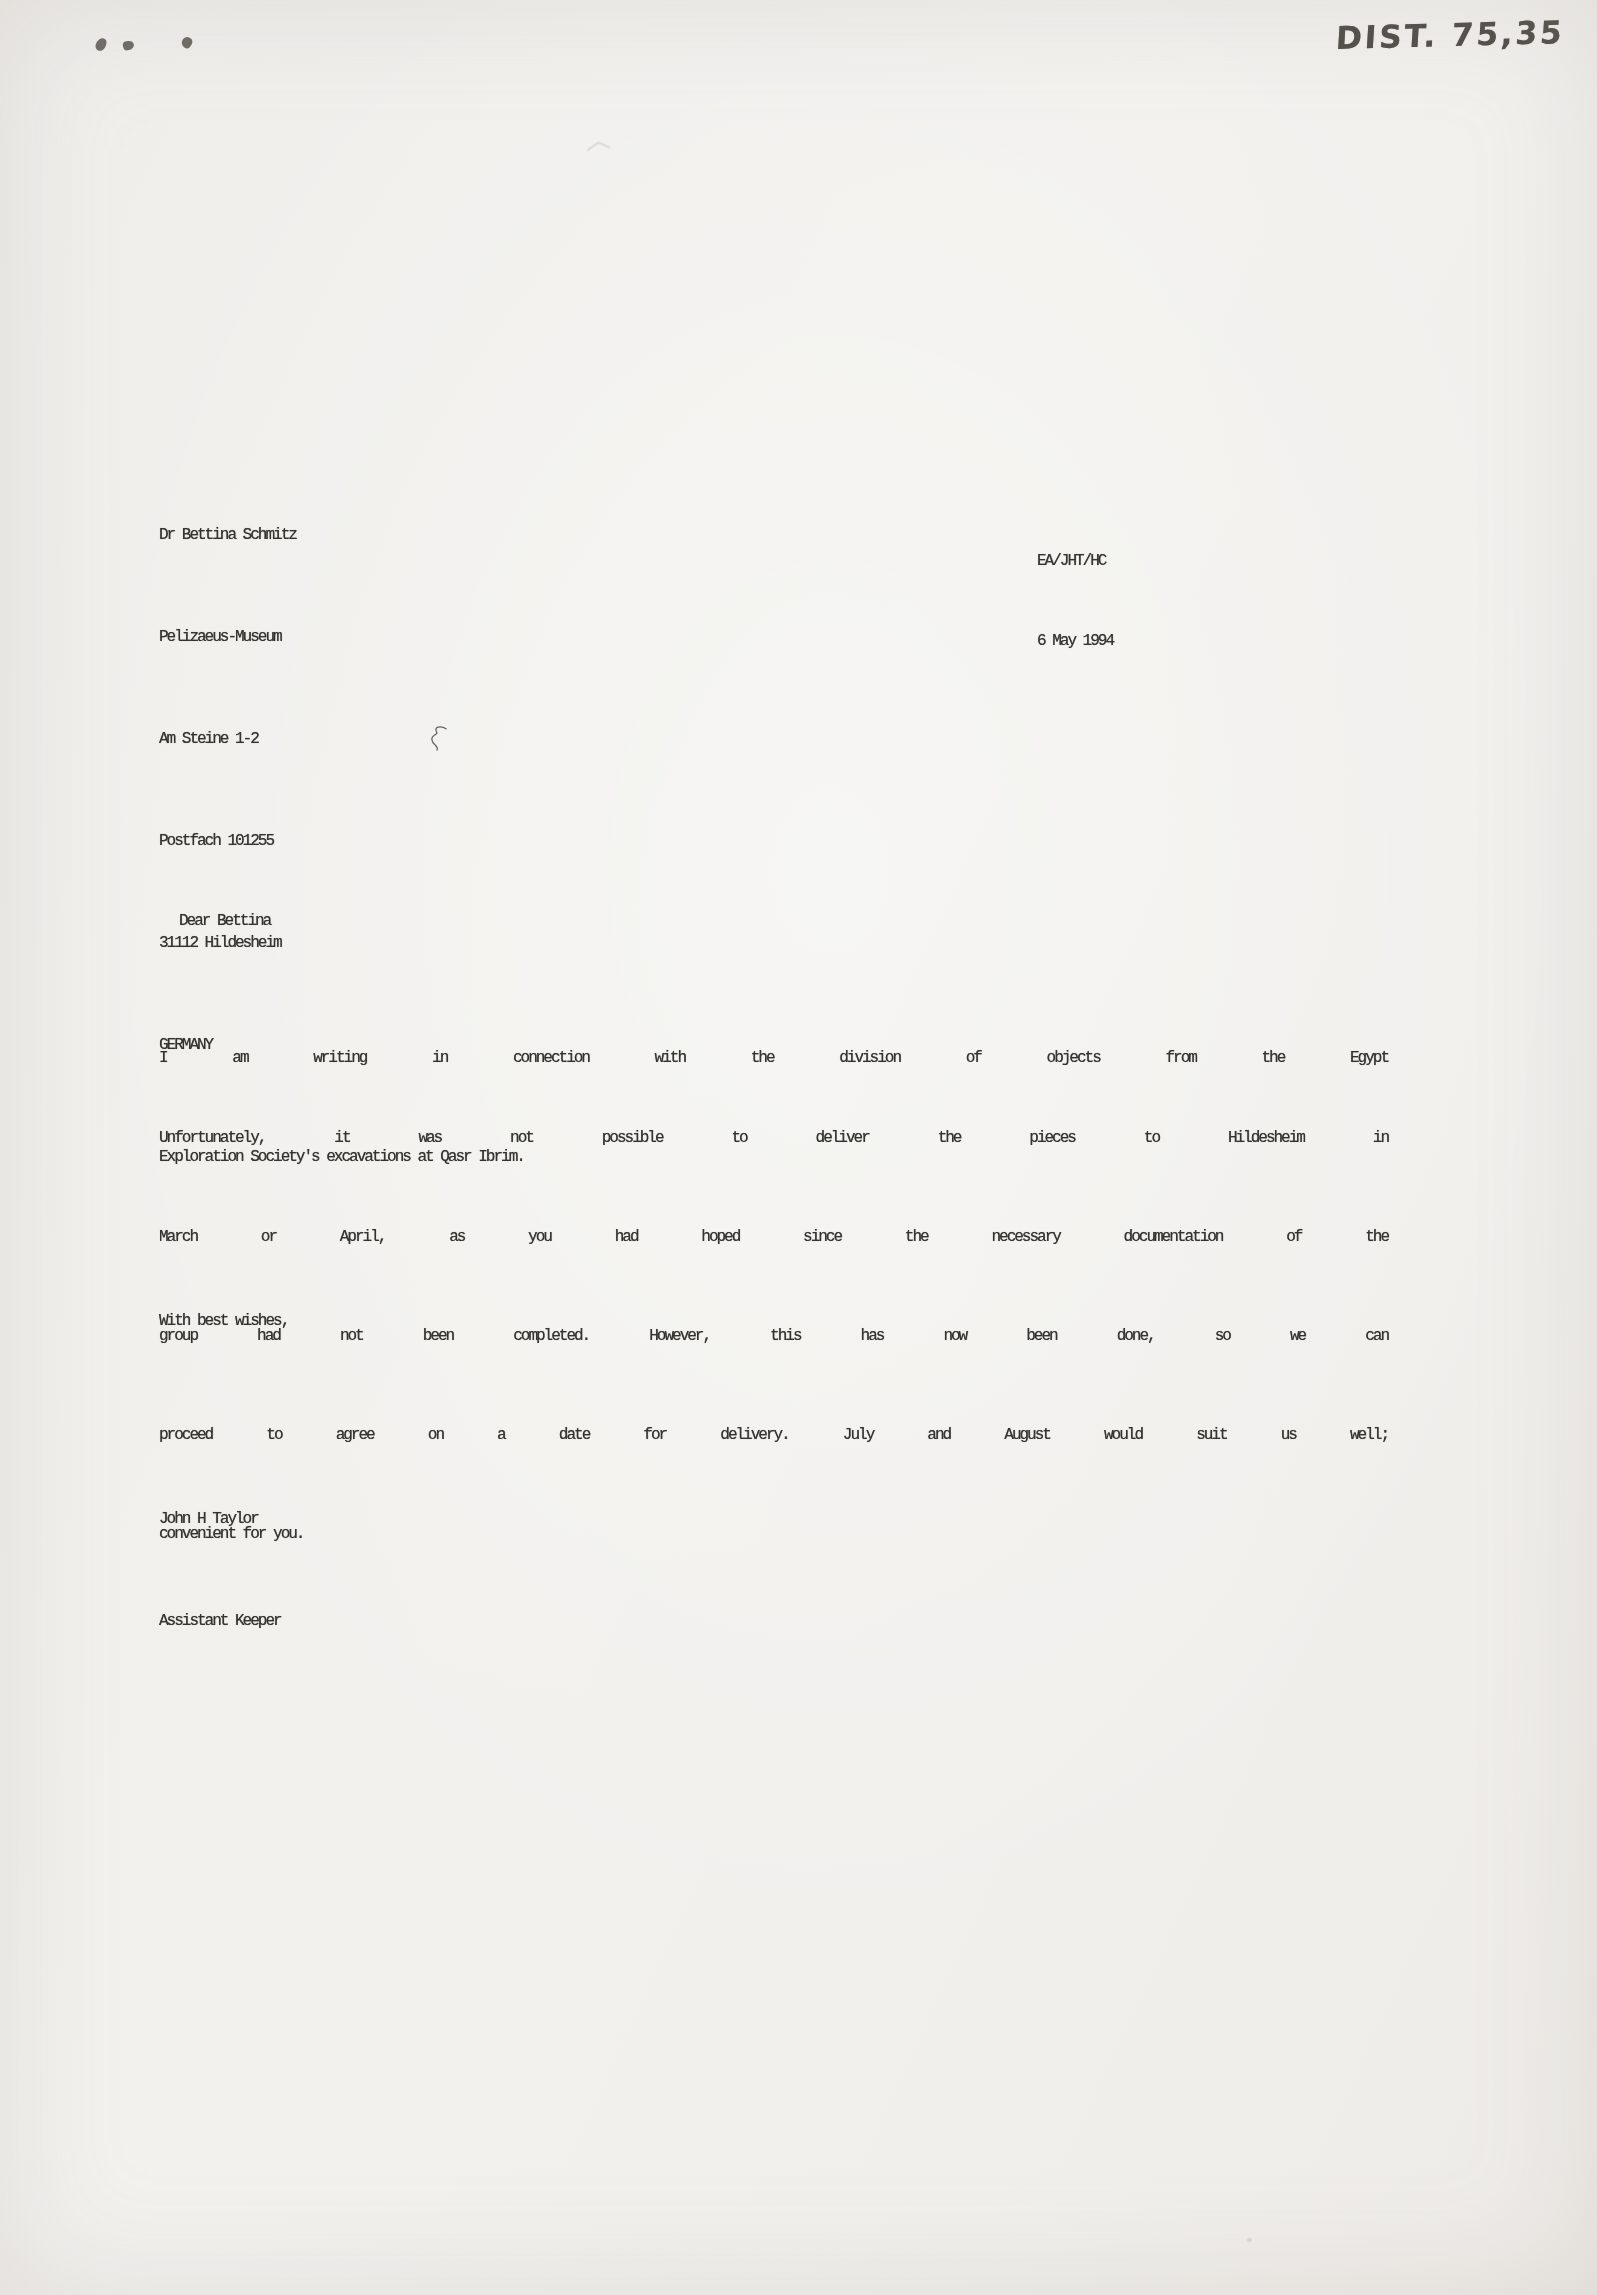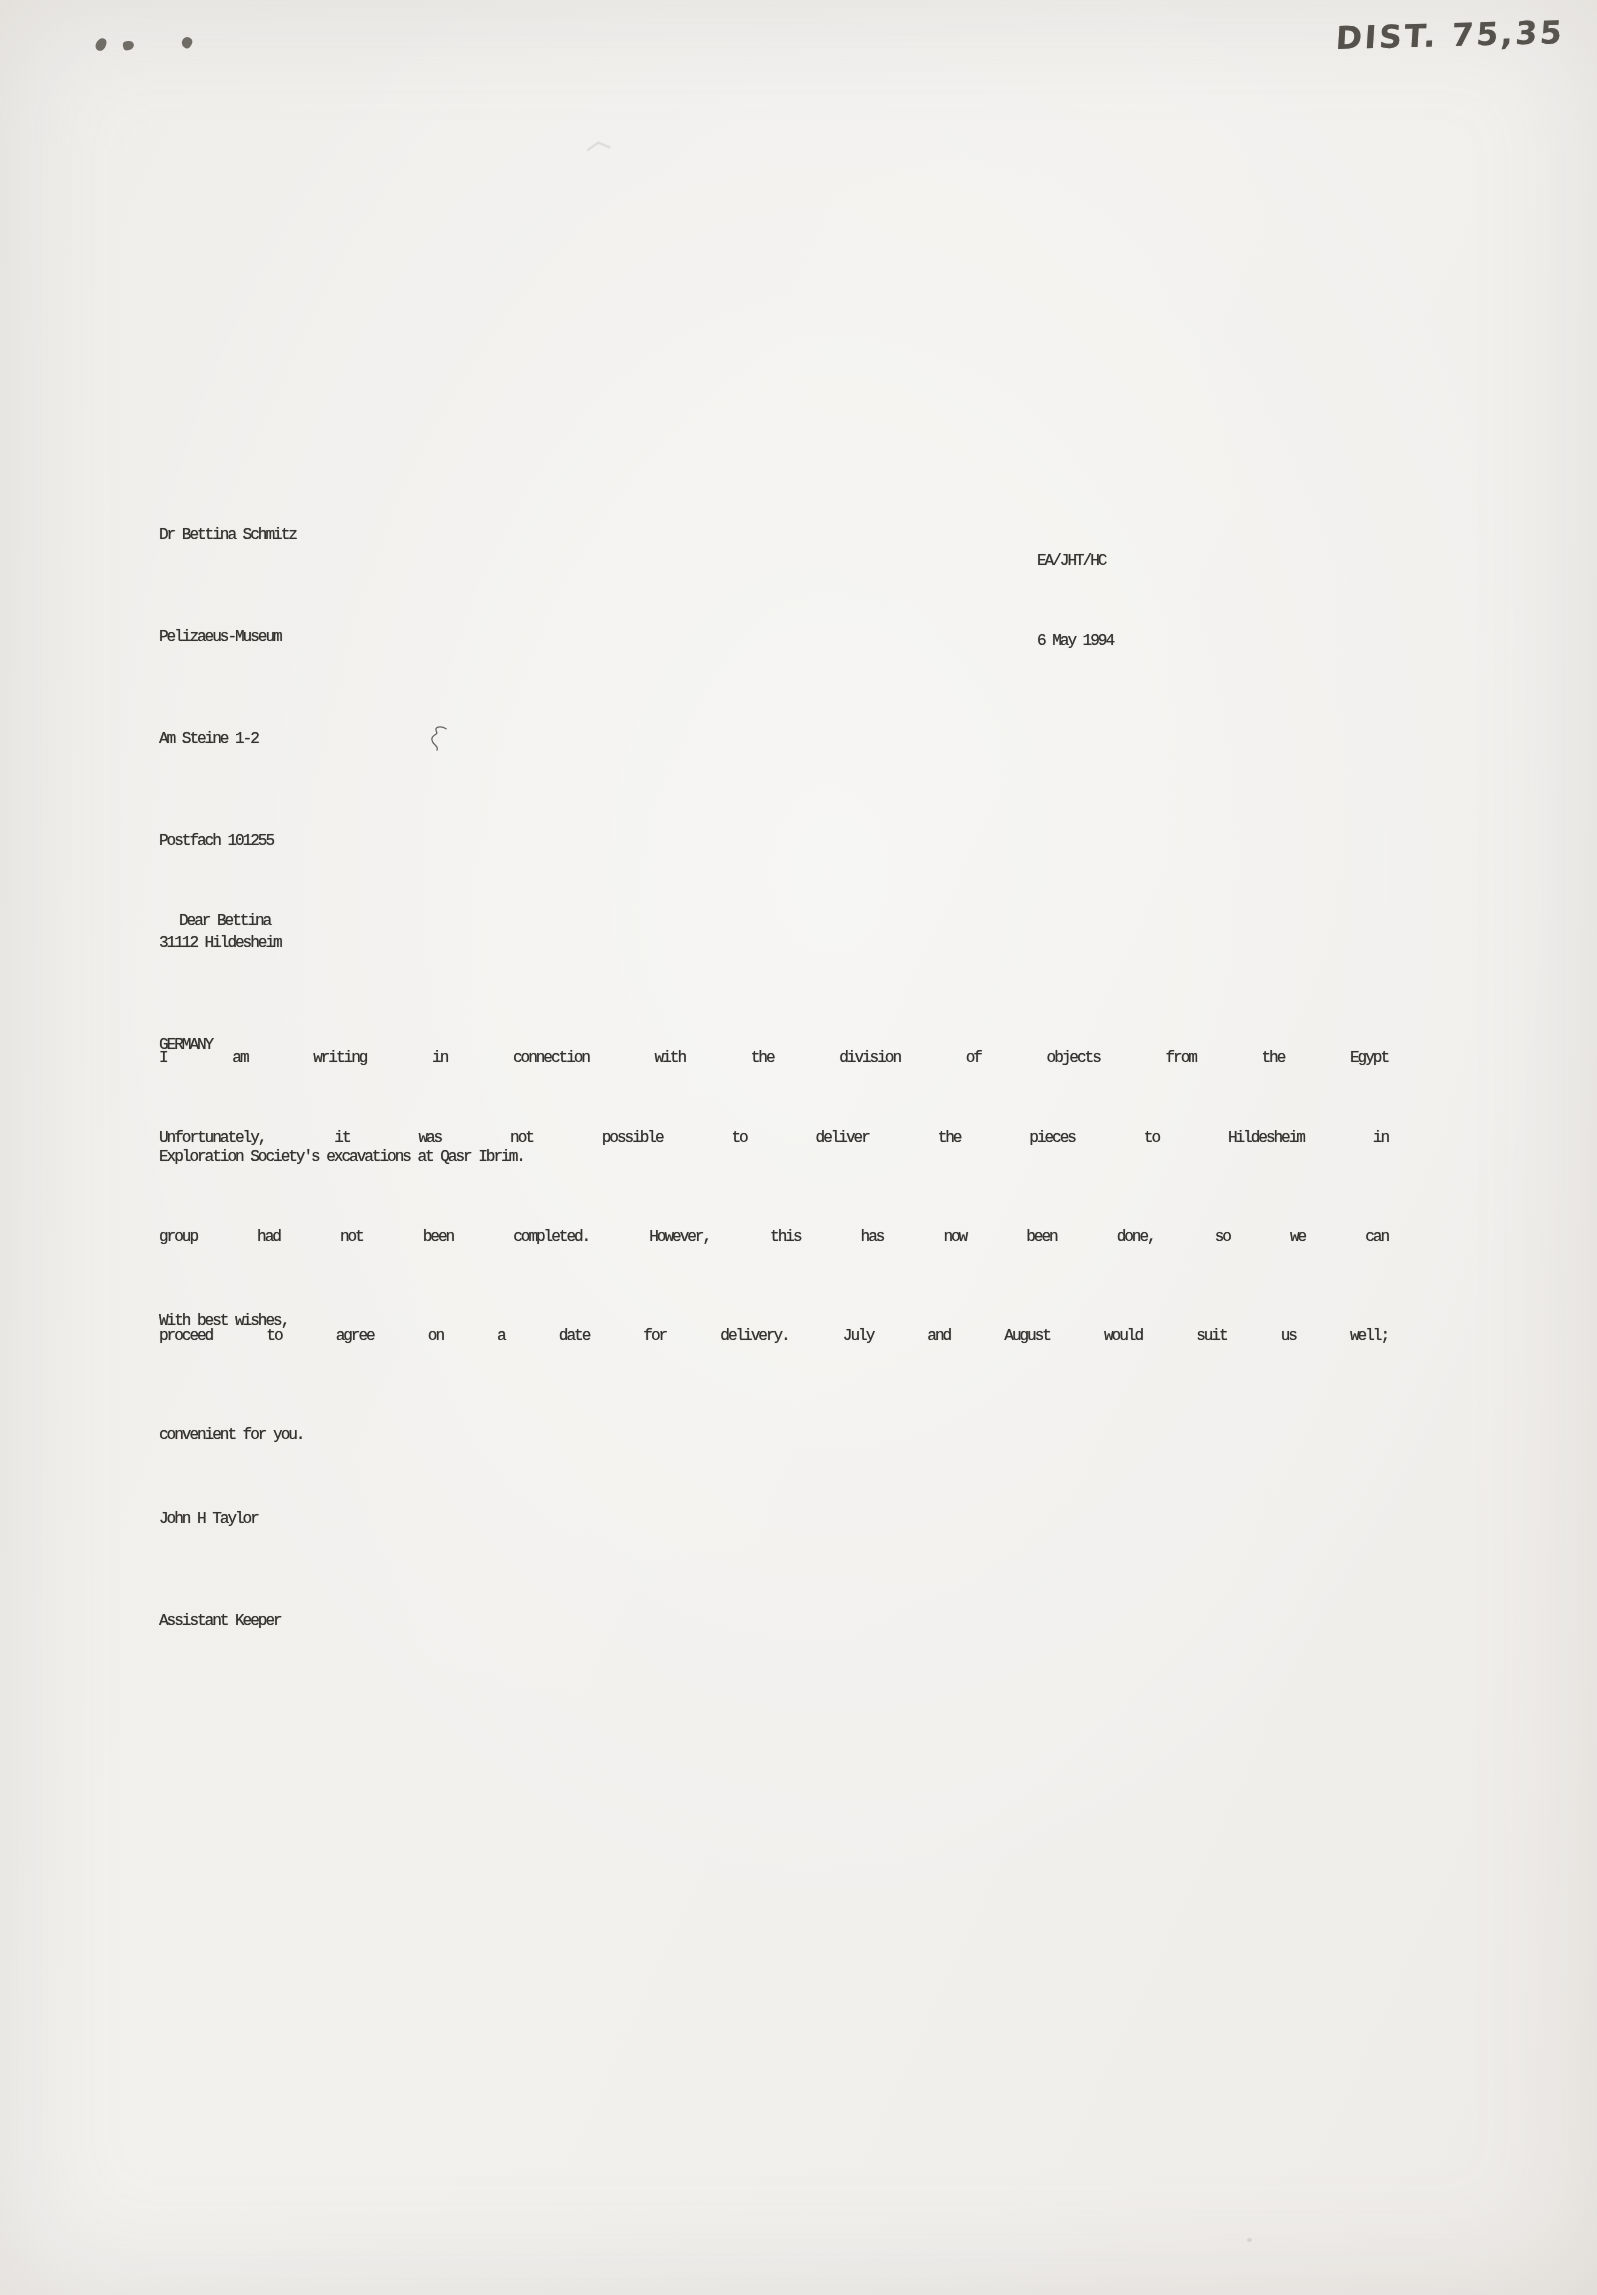--- a/index.html
+++ b/index.html
@@ -105,20 +105,21 @@
 
   <div class="typed salutation">Dear Bettina</div>
 
   <div class="typed para p1">
     <div class="line j">I am writing in connection with the division of objects from the Egypt</div>
     <div class="line">Exploration Society's excavations at Qasr Ibrim.</div>
   </div>
 
   <div class="typed para p2">
     <div class="line j">Unfortunately, it was not possible to deliver the pieces to Hildesheim in</div>
+    <div class="line j">March or April, as you had hoped since the necessary documentation of the</div>
     <div class="line j">group had not been completed.  However, this has now been done, so we can</div>
     <div class="line j">proceed to agree on a date for delivery.  July and August would suit us well;</div>
     <div class="line">convenient for you.</div>
   </div>
 
   <div class="typed closing">With best wishes,</div>
 
   <div class="typed signature">
     <div class="line">John H Taylor</div>
     <div class="line">Assistant Keeper</div>

